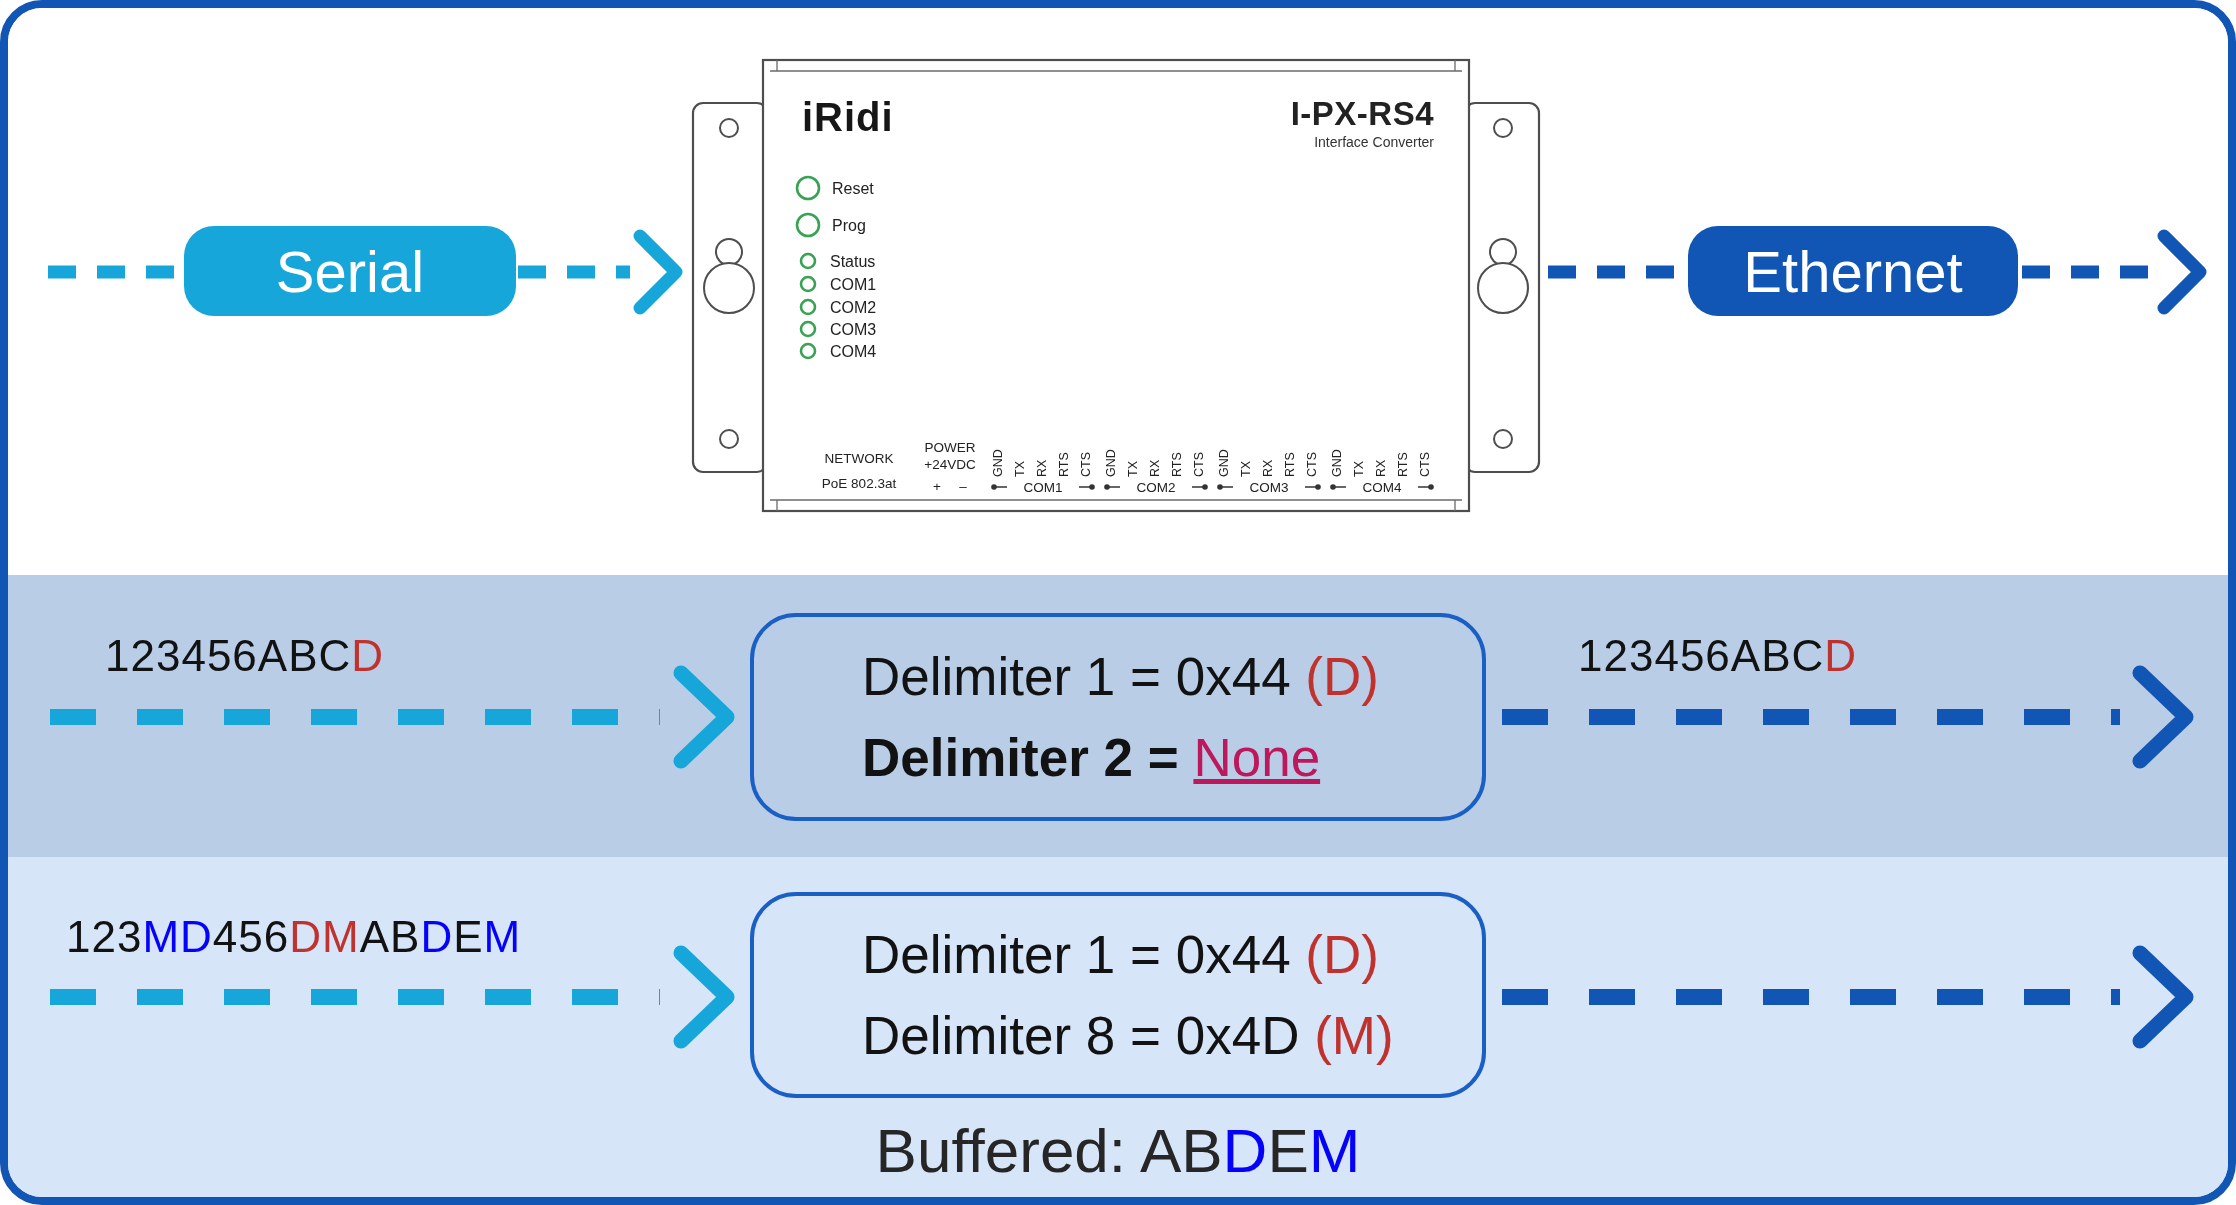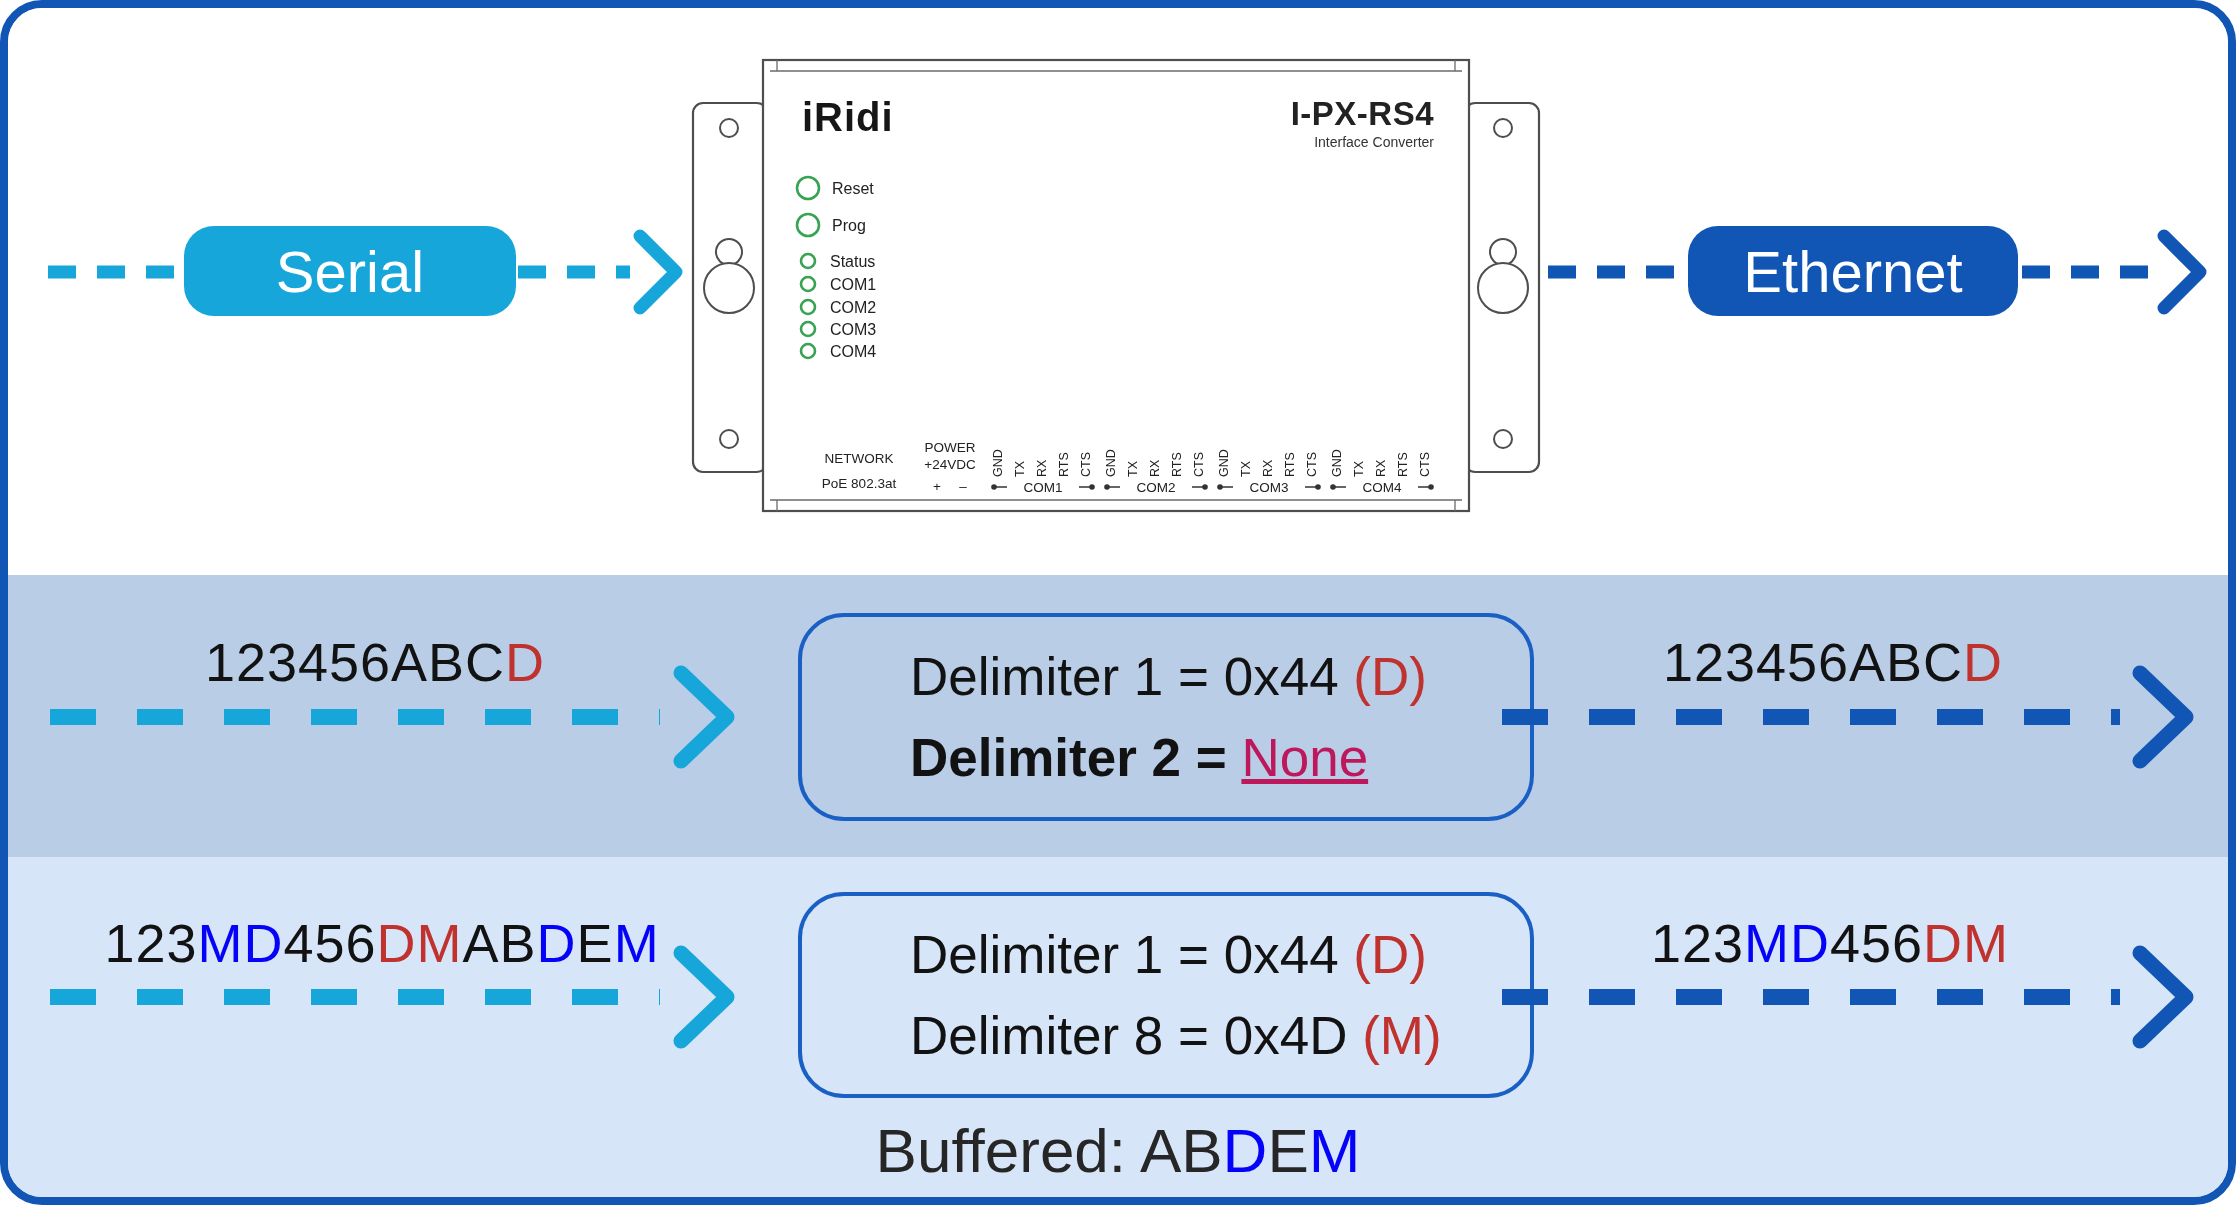--- a/index.html
+++ b/index.html
@@ -53,24 +53,24 @@
   .dashline.bl{stroke:var(--blue)}
   .row-dash{stroke-width:16;stroke-dasharray:46 41}
   .top-dash{stroke-width:13;stroke-dasharray:28 21}
   .chev{fill:none;stroke-linecap:round;stroke-linejoin:round}
   .chev.cy{stroke:var(--cyan)}
   .chev.bl{stroke:var(--blue)}
   .row-chev{stroke-width:15}
   .top-chev{stroke-width:13}
 
   
-  .stream{position:absolute;font-size:54px;text-align:center;white-space:nowrap;color:var(--ink);letter-spacing:1px}
+  .stream{position:absolute;font-size:44px;white-space:nowrap;color:var(--ink);letter-spacing:1px}
   .dbox{
     position:absolute;border:4.5px solid var(--boxb);border-radius:46px;box-sizing:border-box;
-    display:flex;flex-direction:column;justify-content:center;gap:19px;padding-left:108px;background:transparent;margin-left:48px;
+    display:flex;flex-direction:column;justify-content:center;gap:19px;padding-left:108px;background:transparent;
   }
   .dline{font-size:53px;line-height:62px;white-space:nowrap;color:var(--ink)}
   .buffered{position:absolute;text-align:center;font-size:62px;color:#262626;white-space:nowrap}
 </style>
 </head>
 <body>
 
 <div class="canvas">
 
   <div class="sec sec-top">
@@ -223,20 +223,19 @@
       <line class="dashline cy row-dash" x1="4" y1="57" x2="614" y2="57"></line>
       <path class="chev cy row-chev" d="M635 13 L681 57 L635 101"></path>
     </svg>
 
     <div class="dbox" style="left:742px;top:35px;width:736px;height:206px">
       <div class="dline"><span style="color: rgb(18, 18, 18);">Delimiter 1 = 0x44 </span><span style="color: rgb(192, 50, 46);">(D)</span></div>
       <div class="dline"><span style="color: rgb(18, 18, 18);">Delimiter 8 = 0x4D </span><span style="color: rgb(192, 50, 46);">(M)</span></div>
     </div>
     <div class="buffered" style="left:742px;top:258px;width:736px"><span style="color: rgb(38, 38, 38);">Buffered: AB</span><span style="color: rgb(5, 2, 250);">D</span><span style="color: rgb(38, 38, 38);">E</span><span style="color: rgb(5, 2, 250);">M</span></div>
 
-    <div class="stream" style="left:1582px;top:55px;width:480px"><span style="color: rgb(18, 18, 18);">123</span><span style="color: rgb(5, 2, 250);">MD</span><span style="color: rgb(18, 18, 18);">456</span><span style="color: rgb(192, 50, 46);">DM</span></div>
     <svg class="arrow" style="left:1490px;top:83px;width:712px;height:116px">
       <line class="dashline bl row-dash" x1="4" y1="57" x2="622" y2="57"></line>
       <path class="chev bl row-chev" d="M642 13 L688 57 L642 101"></path>
     </svg>
   </div>
 
 </div>
 
 </body></html>

